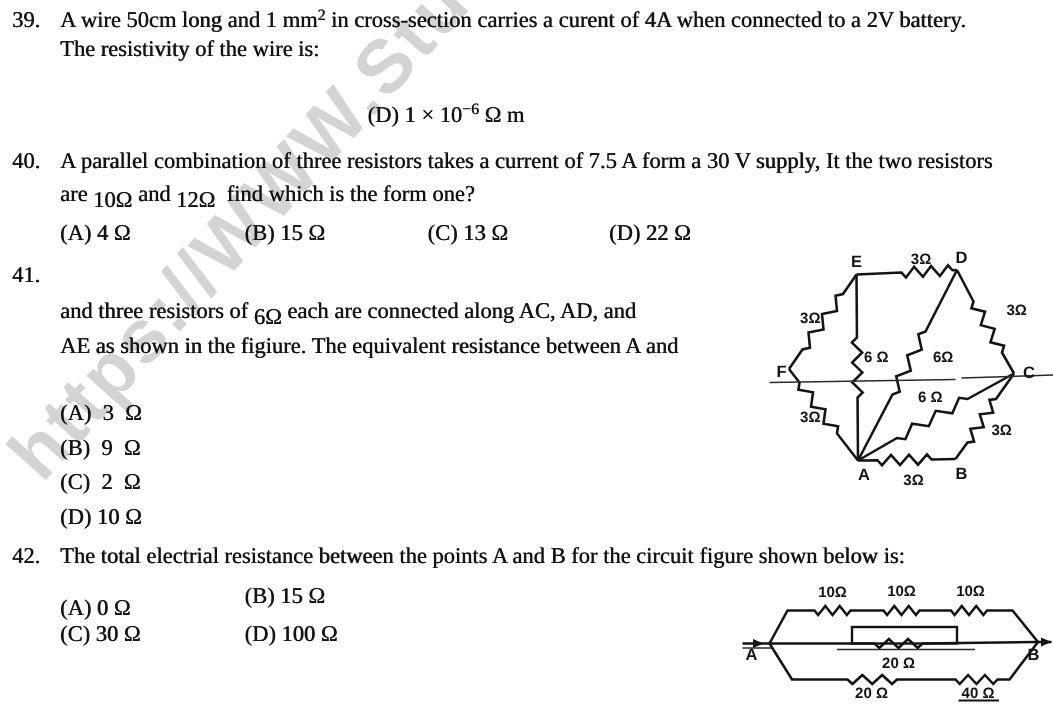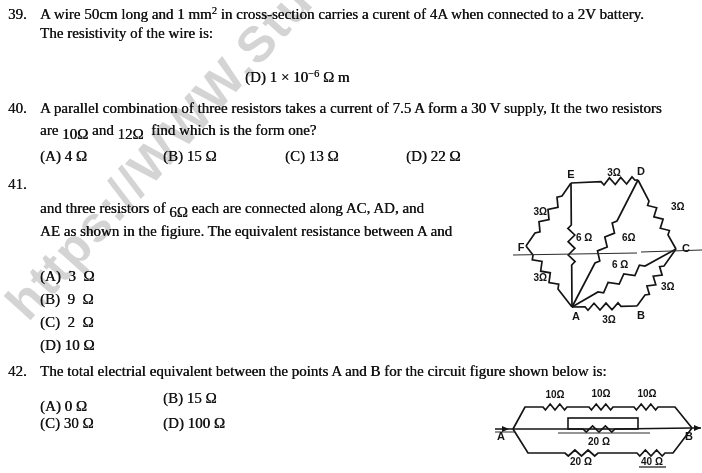--- a/index.html
+++ b/index.html
@@ -80,21 +80,21 @@
     <text x="151" y="130" text-anchor="start">3Ω</text>
     <text x="99" y="163" text-anchor="middle">3Ω</text>
     <text x="37" y="121" text-anchor="end">3Ω</text>
     <text x="37" y="55" text-anchor="end">3Ω</text>
     <text x="66" y="81" text-anchor="start">6 Ω</text>
     <text x="112" y="81" text-anchor="start">6Ω</text>
     <text x="102" y="108" text-anchor="start">6 Ω</text>
   </svg>
 
   <div class="line qnum" style="top:362px">42.</div>
-  <div class="line" style="left:40px;top:362px">The total electrial equivalent between the points A and B for the circuit figure shown below is:</div>
+  <div class="line" style="left:40px;top:362px">The total electrial resistance between the points A and B for the circuit figure shown below is:</div>
   <div class="line" style="left:40px;top:397px">(A) 0 Ω</div>
   <div class="line" style="left:163px;top:389px">(B) 15 Ω</div>
   <div class="line" style="left:40px;top:414px">(C) 30 Ω</div>
   <div class="line" style="left:163px;top:414px">(D) 100 Ω</div>
 
   <svg id="fig42" style="left:495px;top:385px" width="207" height="88" viewBox="0 0 207 88">
       <polyline points="18.0,44.0 33.0,68.0 70.0,68.0 73.3,71.0 79.9,65.0 86.5,71.0 93.1,65.0 99.7,71.0 103.0,68.0 142.0,68.0 144.8,71.0 150.4,65.0 156.0,71.0 161.6,65.0 167.2,71.0 170.0,68.0 178.0,68.0 197.0,43.0" fill="none" stroke="#141414" stroke-width="1.7" stroke-linejoin="miter"></polyline>
       <polyline points="0.0,44.0 18.0,44.0 88.0,44.0 91.2,47.0 97.6,41.0 104.0,47.0 110.4,41.0 116.8,47.0 120.0,44.0 197.0,43.0 206.0,43.0" fill="none" stroke="#141414" stroke-width="1.7" stroke-linejoin="miter"></polyline>
       <polyline points="18.0,44.0 30.0,22.0 48.0,22.0 50.4,25.0 55.2,19.0 60.0,25.0 64.8,19.0 69.6,25.0 72.0,22.0 94.0,22.0 96.4,25.0 101.2,19.0 106.0,25.0 110.8,19.0 115.6,25.0 118.0,22.0 139.0,22.0 141.4,25.0 146.2,19.0 151.0,25.0 155.8,19.0 160.6,25.0 163.0,22.0 180.0,22.0 197.0,43.0" fill="none" stroke="#141414" stroke-width="1.7" stroke-linejoin="miter"></polyline>
     <rect x="73" y="33" width="70" height="11" fill="none" stroke="#141414" stroke-width="1.6"></rect>

